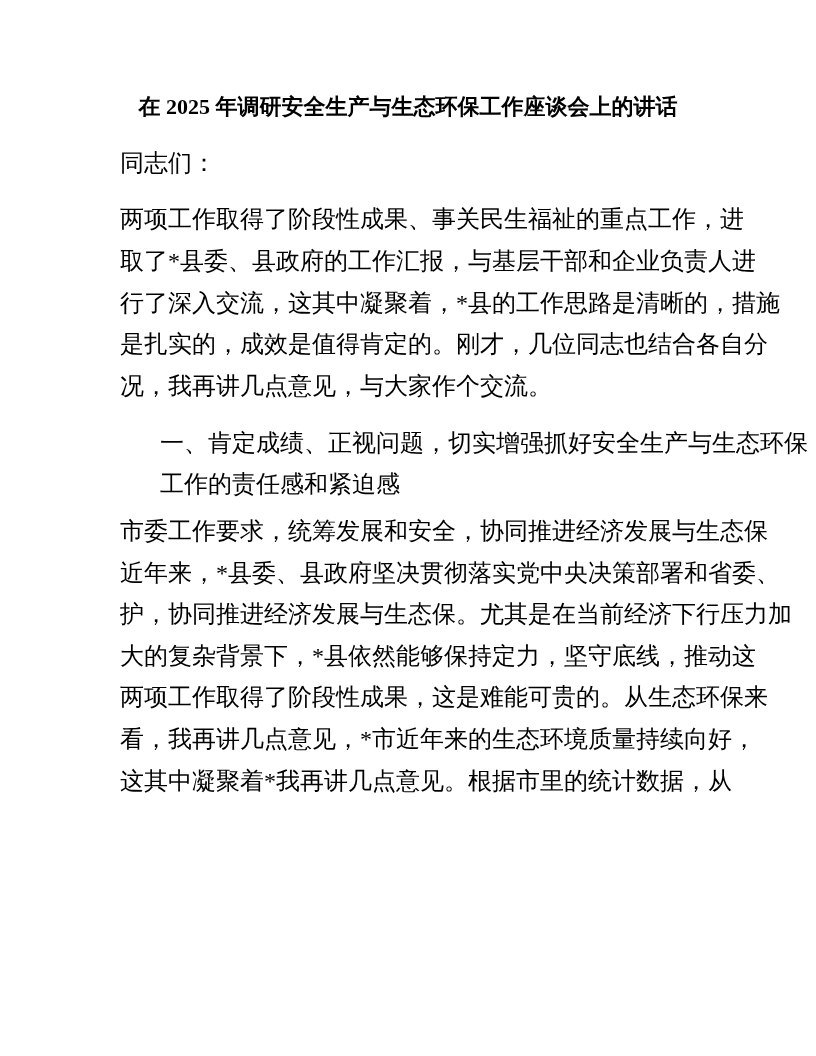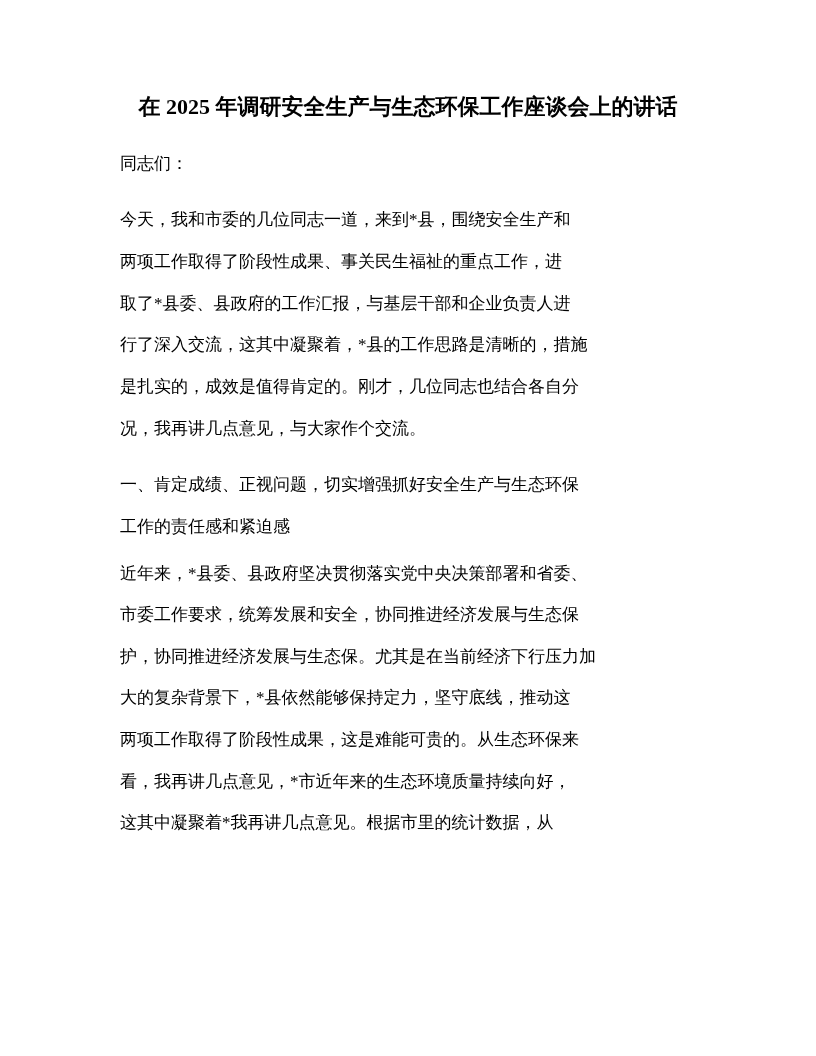--- a/index.html
+++ b/index.html
@@ -25,52 +25,52 @@
     line-height: 41.6px;
     text-align: center;
     white-space: nowrap;
     margin: 0 0 15px 0;
   }
   .para {
     margin: 0 0 15px 0;
   }
   .para.heading {
     margin-bottom: 5px;
+    margin-left: 40px;
   }
   .line {
-    font-size: 17px;
+    font-size: 24px;
     line-height: 41.65px;
     white-space: nowrap;
     text-align: left;
   }
 </style>
 </head>
 <body>
 
 <div class="page">
   <div class="doc-title">在 2025 年调研安全生产与生态环保工作座谈会上的讲话</div>
   <div id="paragraphs-container">
       <div class="para salutation">
         <div class="line">同志们：</div>
       </div>
       <div class="para body">
-        <div class="line">今天，我和市委的几位同志一道，来到*县，围绕安全生产和</div>
         <div class="line">两项工作取得了阶段性成果、事关民生福祉的重点工作，进</div>
         <div class="line">取了*县委、县政府的工作汇报，与基层干部和企业负责人进</div>
         <div class="line">行了深入交流，这其中凝聚着，*县的工作思路是清晰的，措施</div>
         <div class="line">是扎实的，成效是值得肯定的。刚才，几位同志也结合各自分</div>
         <div class="line">况，我再讲几点意见，与大家作个交流。</div>
       </div>
       <div class="para heading">
         <div class="line">一、肯定成绩、正视问题，切实增强抓好安全生产与生态环保</div>
         <div class="line">工作的责任感和紧迫感</div>
       </div>
       <div class="para body">
+        <div class="line">市委工作要求，统筹发展和安全，协同推进经济发展与生态保</div>
         <div class="line">近年来，*县委、县政府坚决贯彻落实党中央决策部署和省委、</div>
-        <div class="line">市委工作要求，统筹发展和安全，协同推进经济发展与生态保</div>
         <div class="line">护，协同推进经济发展与生态保。尤其是在当前经济下行压力加</div>
         <div class="line">大的复杂背景下，*县依然能够保持定力，坚守底线，推动这</div>
         <div class="line">两项工作取得了阶段性成果，这是难能可贵的。从生态环保来</div>
         <div class="line">看，我再讲几点意见，*市近年来的生态环境质量持续向好，</div>
         <div class="line">这其中凝聚着*我再讲几点意见。根据市里的统计数据，从</div>
       </div>
     </div>
 </div>
 
 </body></html>

